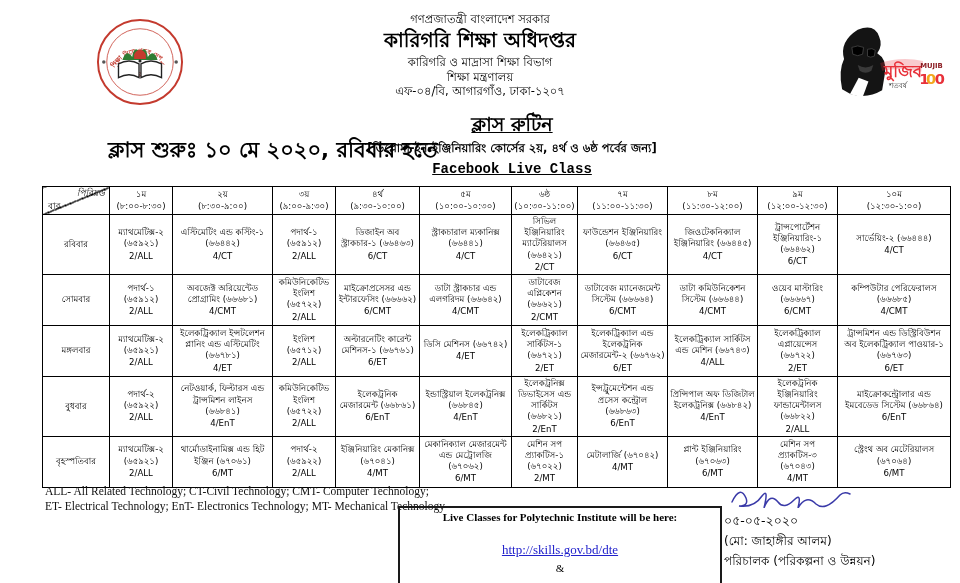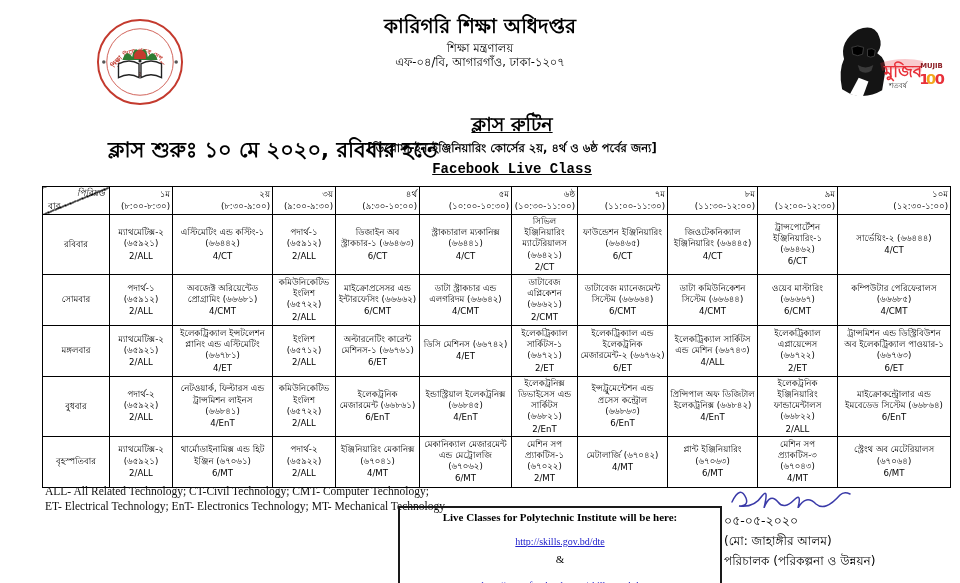--- a/index.html
+++ b/index.html
@@ -30,29 +30,29 @@
   table.routine td,table.routine th{border:1px solid #000;padding:1px 2px;
     text-align:center;vertical-align:middle;font-size:8.6px;line-height:1.3;font-weight:normal;}
   table.routine thead tr{height:28px;}
   table.routine tbody tr{height:51px;}
   .corner{position:relative;padding:0;
     background:linear-gradient(to bottom right,#fff calc(50% - 0.7px),#000 calc(50% - 0.7px),#000 calc(50% + 0.7px),#fff calc(50% + 0.7px));}
   .corner .cp{position:absolute;top:1px;right:4px;font-size:9px;font-style:italic;}
   .corner .cb{position:absolute;bottom:1px;left:5px;font-size:9px;}
   td.day{font-size:11px;}
   td.cell .grp{margin-top:1px;}
-  th.ph div{line-height:1.35;text-align:right;}
+  th.ph div{line-height:1.35;}
   
   .footer{position:absolute;top:482px;left:0;width:100%;height:100px;}
   .legend{position:absolute;left:45px;top:2px;font-family:"Liberation Serif",serif;
     font-size:11.5px;line-height:1.3;color:#111;}
   .livebox{position:absolute;left:398px;top:24px;width:308px;border:2px solid #1a1a1a;
     text-align:center;padding:3px 6px 6px 6px;font-family:"Liberation Serif",serif;}
   .livebox .lb-head{font-size:11px;font-weight:bold;}
-  .livebox a{font-size:10px;text-decoration:underline;display:inline-block;margin-top:13px;}
+  .livebox a{font-size:13px;text-decoration:underline;display:inline-block;margin-top:19px;}
   .livebox .amp{font-size:11px;}
   .sigblock{position:absolute;right:26px;top:0;width:210px;text-align:left;}
   .sigblock .scribble{margin-bottom:0px;}
   .sig-date{font-size:12.5px;}
   .sig-name{font-size:12px;}
   .sig-desig{font-size:12px;}
 </style>
 </head>
 <body>
 
@@ -73,21 +73,23 @@
         <text font-size="6.5" fill="#c43a2e" font-weight="bold"><textPath href="#arcBot" startOffset="8%">শেখ হাসিনার বাংলাদেশ</textPath></text>
         <path d="M27 43 Q31 31 37 40 Q39 27 45 35 Q51 27 53 40 Q59 31 63 43 Z" fill="#2e7d32"></path>
         <path d="M39 37 Q45 28 51 37 L51 42 39 42 Z" fill="#c43a2e"></path>
         <path d="M23 47 Q34 41 44 47 L44 61 Q34 55 23 61 Z" fill="#ffffff" stroke="#222" stroke-width="1.4"></path>
         <path d="M67 47 Q56 41 46 47 L46 61 Q56 55 67 61 Z" fill="#ffffff" stroke="#222" stroke-width="1.4"></path>
         <circle cx="45" cy="44" r="1.6" fill="#222"></circle>
       </svg>
     </div>
 
     <div class="hdr-center">
+      <div class="h-line1">গণপ্রজাতন্ত্রী বাংলাদেশ সরকার</div>
       <div class="h-line2">কারিগরি শিক্ষা অধিদপ্তর</div>
+      <div class="h-line3">কারিগরি ও মাদ্রাসা শিক্ষা বিভাগ</div>
       <div class="h-line4">শিক্ষা মন্ত্রণালয়</div>
       <div class="h-line5">এফ-০৪/বি, আগারগাঁও, ঢাকা-১২০৭</div>
     </div>
 
     <div class="hdr-right-logo">
       <svg width="118" height="82" viewBox="0 0 120 84" aria-hidden="true">
         <path d="M30 8 Q47 1 52 15 Q56 24 50 32 Q60 38 58 52 L55 70 Q40 79 23 74 L14 69 Q10 50 16 38 Q11 20 30 8 Z" fill="#141414"></path>
         <path d="M24 26 q6 -3 12 0 l-1 7 q-5 3 -10 0 Z" fill="#000" stroke="#4a4a4a" stroke-width="0.8"></path>
         <path d="M40 28 q5 -2 8 1 l-1 6 q-4 2 -7 0 Z" fill="#000" stroke="#4a4a4a" stroke-width="0.8"></path>
         <path d="M30 44 q8 5 16 0 l-2 6 q-6 4 -12 0 Z" fill="#3a3a3a"></path>

